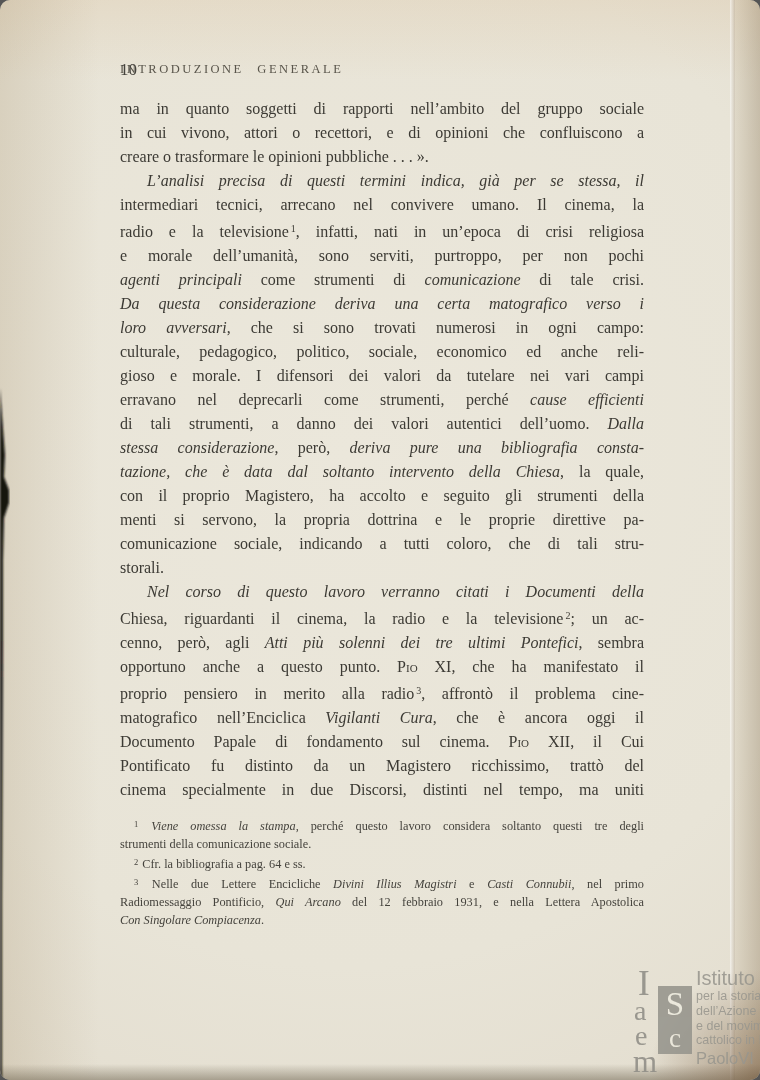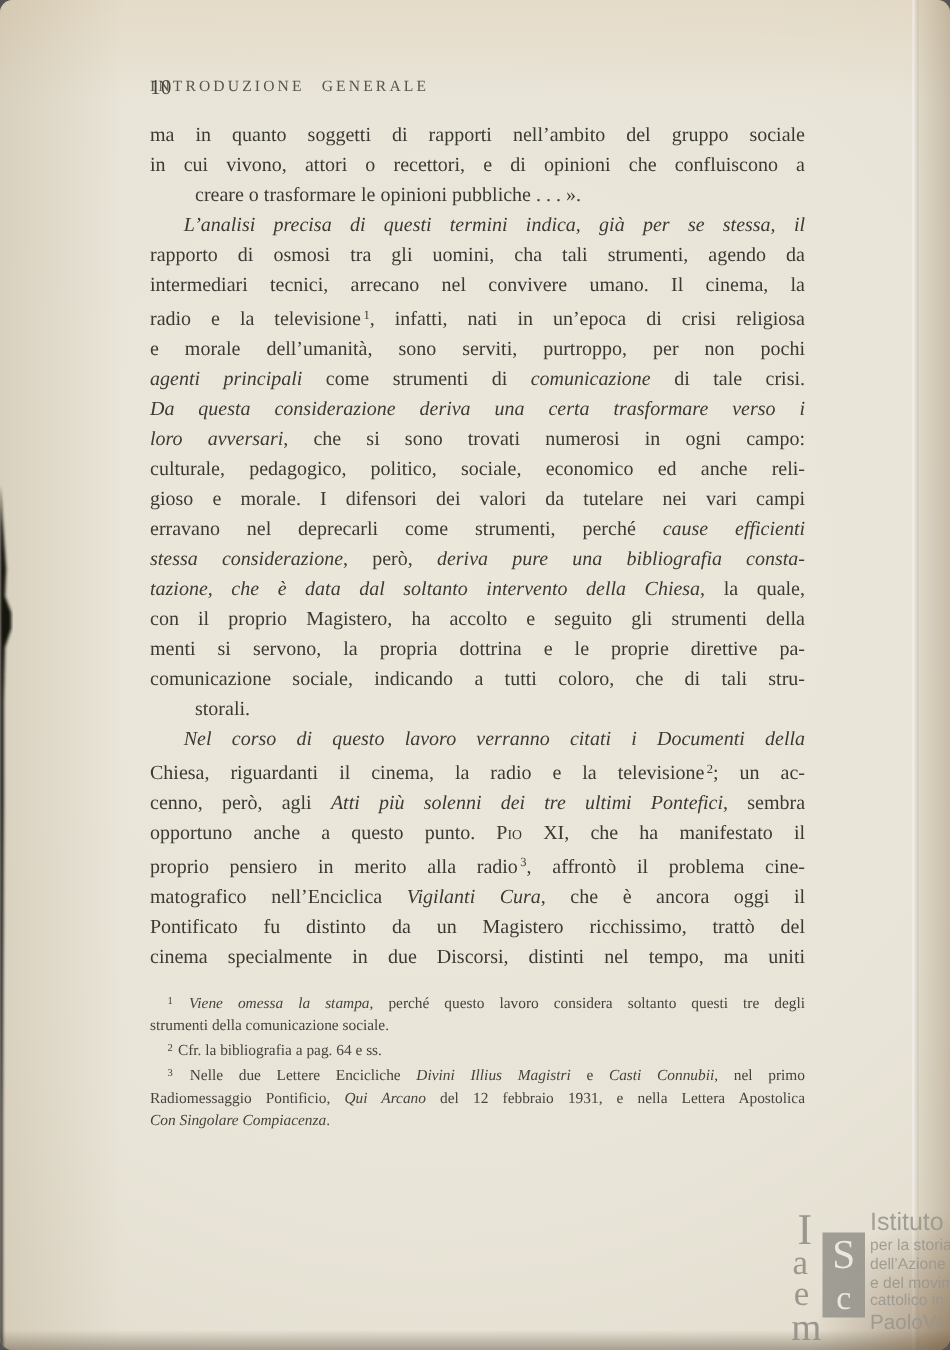--- a/index.html
+++ b/index.html
@@ -14,21 +14,21 @@
   .right-edge{left:735px;right:0;top:0;bottom:0;background:linear-gradient(to right, rgba(175,155,120,0.16), rgba(145,125,95,0.38));}
   .corner-br{right:0;bottom:0;width:110px;height:110px;background:radial-gradient(circle at 100% 100%, rgba(115,85,55,0.55), rgba(115,85,55,0) 72%);}
   .gutter{left:0;top:0;}
 
   .content{position:absolute;left:120px;top:60px;width:524px;}
   .header-row{position:relative;height:37px;}
   .page-num{position:absolute;left:0;top:0;font-size:17px;color:#45433d;}
   .running-title{text-align:left;font-size:12.5px;letter-spacing:2.5px;word-spacing:8px;color:#59554b;padding-top:2px;}
 
   .bline{font-size:16px;line-height:24px;color:#3c3a34;text-align:justify;text-align-last:justify;}
-  .bline.lastline{text-align-last:left;margin-left:36px;}
+  .bline.lastline{text-align-last:left;}
   .bline.indent{padding-left:27px;font-style:italic;}
   .i{font-style:italic;margin-top:14px;}
   .sc{font-variant:small-caps;}
   .sup{font-size:10px;vertical-align:5px;margin-left:2px;letter-spacing:0;}
 
   .footnotes{margin-top:13px;}
   .fline{font-size:12.3px;line-height:18px;color:#45433d;text-align:justify;text-align-last:justify;}
   .fline.lastline{text-align-last:left;}
   .fline.indent{padding-left:14px;}
   .fline .sup{font-size:8.5px;vertical-align:3px;margin-left:0;margin-right:1px;}
@@ -72,42 +72,43 @@
   <div class="content">
     <div class="header-row">
       <span class="page-num">10</span>
       <div class="running-title">INTRODUZIONE GENERALE</div>
     </div>
     <div class="body" id="body-block">
         <div class="bline"><span>ma in quanto soggetti di rapporti nell’ambito del gruppo sociale</span></div>
         <div class="bline"><span>in cui vivono, attori o recettori, e di opinioni che confluiscono a</span></div>
         <div class="bline lastline"><span>creare o trasformare le opinioni pubbliche . . . ».</span></div>
         <div class="bline indent"><span>L’analisi precisa di questi termini indica, già per se stessa, il</span></div>
-        <div class="bline"><span>rapporto di osmosi tra gli uomini, cha tali strumenti, agendo da</span></div>
         <div class="bline"><span>intermediari tecnici, arrecano nel convivere umano. Il cinema, la</span></div>
         <div class="bline"><span>radio e la televisione</span><span class="sup">1</span><span>, infatti, nati in un’epoca di crisi religiosa</span></div>
         <div class="bline"><span>e morale dell’umanità, sono serviti, purtroppo, per non pochi</span></div>
         <div class="bline"><span class="i">agenti principali</span><span> come strumenti di </span><span class="i">comunicazione</span><span> di tale crisi.</span></div>
-        <div class="bline"><span class="i">Da questa considerazione deriva una certa trasformare verso i</span></div>
+        <div class="bline"><span class="i">Da questa considerazione deriva una certa matografico verso i</span></div>
         <div class="bline"><span class="i">loro avversari</span><span>, che si sono trovati numerosi in ogni campo:</span></div>
         <div class="bline"><span>culturale, pedagogico, politico, sociale, economico ed anche reli-</span></div>
         <div class="bline"><span>gioso e morale. I difensori dei valori da tutelare nei vari campi</span></div>
         <div class="bline"><span>erravano nel deprecarli come strumenti, perché </span><span class="i">cause efficienti</span></div>
+        <div class="bline"><span>di tali strumenti, a danno dei valori autentici dell’uomo. </span><span class="i">Dalla</span></div>
         <div class="bline"><span class="i">stessa considerazione</span><span>, però, </span><span class="i">deriva pure una bibliografia consta-</span></div>
         <div class="bline"><span class="i">tazione, che è data dal soltanto intervento della Chiesa</span><span>, la quale,</span></div>
         <div class="bline"><span>con il proprio Magistero, ha accolto e seguito gli strumenti della</span></div>
         <div class="bline"><span>menti si servono, la propria dottrina e le proprie direttive pa-</span></div>
         <div class="bline"><span>comunicazione sociale, indicando a tutti coloro, che di tali stru-</span></div>
         <div class="bline lastline"><span>storali.</span></div>
         <div class="bline indent"><span>Nel corso di questo lavoro verranno citati i Documenti della</span></div>
         <div class="bline"><span>Chiesa, riguardanti il cinema, la radio e la televisione</span><span class="sup">2</span><span>; un ac-</span></div>
         <div class="bline"><span>cenno, però, agli </span><span class="i">Atti più solenni dei tre ultimi Pontefici</span><span>, sembra</span></div>
         <div class="bline"><span>opportuno anche a questo punto. P</span><span class="sc">io</span><span> XI, che ha manifestato il</span></div>
         <div class="bline"><span>proprio pensiero in merito alla radio</span><span class="sup">3</span><span>, affrontò il problema cine-</span></div>
         <div class="bline"><span>matografico nell’Enciclica </span><span class="i">Vigilanti Cura</span><span>, che è ancora oggi il</span></div>
+        <div class="bline"><span>Documento Papale di fondamento sul cinema. P</span><span class="sc">io</span><span> XII, il Cui</span></div>
         <div class="bline"><span>Pontificato fu distinto da un Magistero ricchissimo, trattò del</span></div>
         <div class="bline"><span>cinema specialmente in due Discorsi, distinti nel tempo, ma uniti</span></div>
       </div>
     <div class="footnotes" id="footnotes-block">
         <div class="fline indent"><span class="sup">1</span><span> </span><span class="i">Viene omessa la stampa</span><span>, perché questo lavoro considera soltanto questi tre degli</span></div>
         <div class="fline lastline"><span>strumenti della comunicazione sociale.</span></div>
         <div class="fline lastline indent"><span class="sup">2</span><span> Cfr. la bibliografia a pag. 64 e ss.</span></div>
         <div class="fline indent"><span class="sup">3</span><span> Nelle due Lettere Encicliche </span><span class="i">Divini Illius Magistri</span><span> e </span><span class="i">Casti Connubii</span><span>, nel primo</span></div>
         <div class="fline"><span>Radiomessaggio Pontificio, </span><span class="i">Qui Arcano</span><span> del 12 febbraio 1931, e nella Lettera Apostolica</span></div>
         <div class="fline lastline"><span class="i">Con Singolare Compiacenza</span><span>.</span></div>

